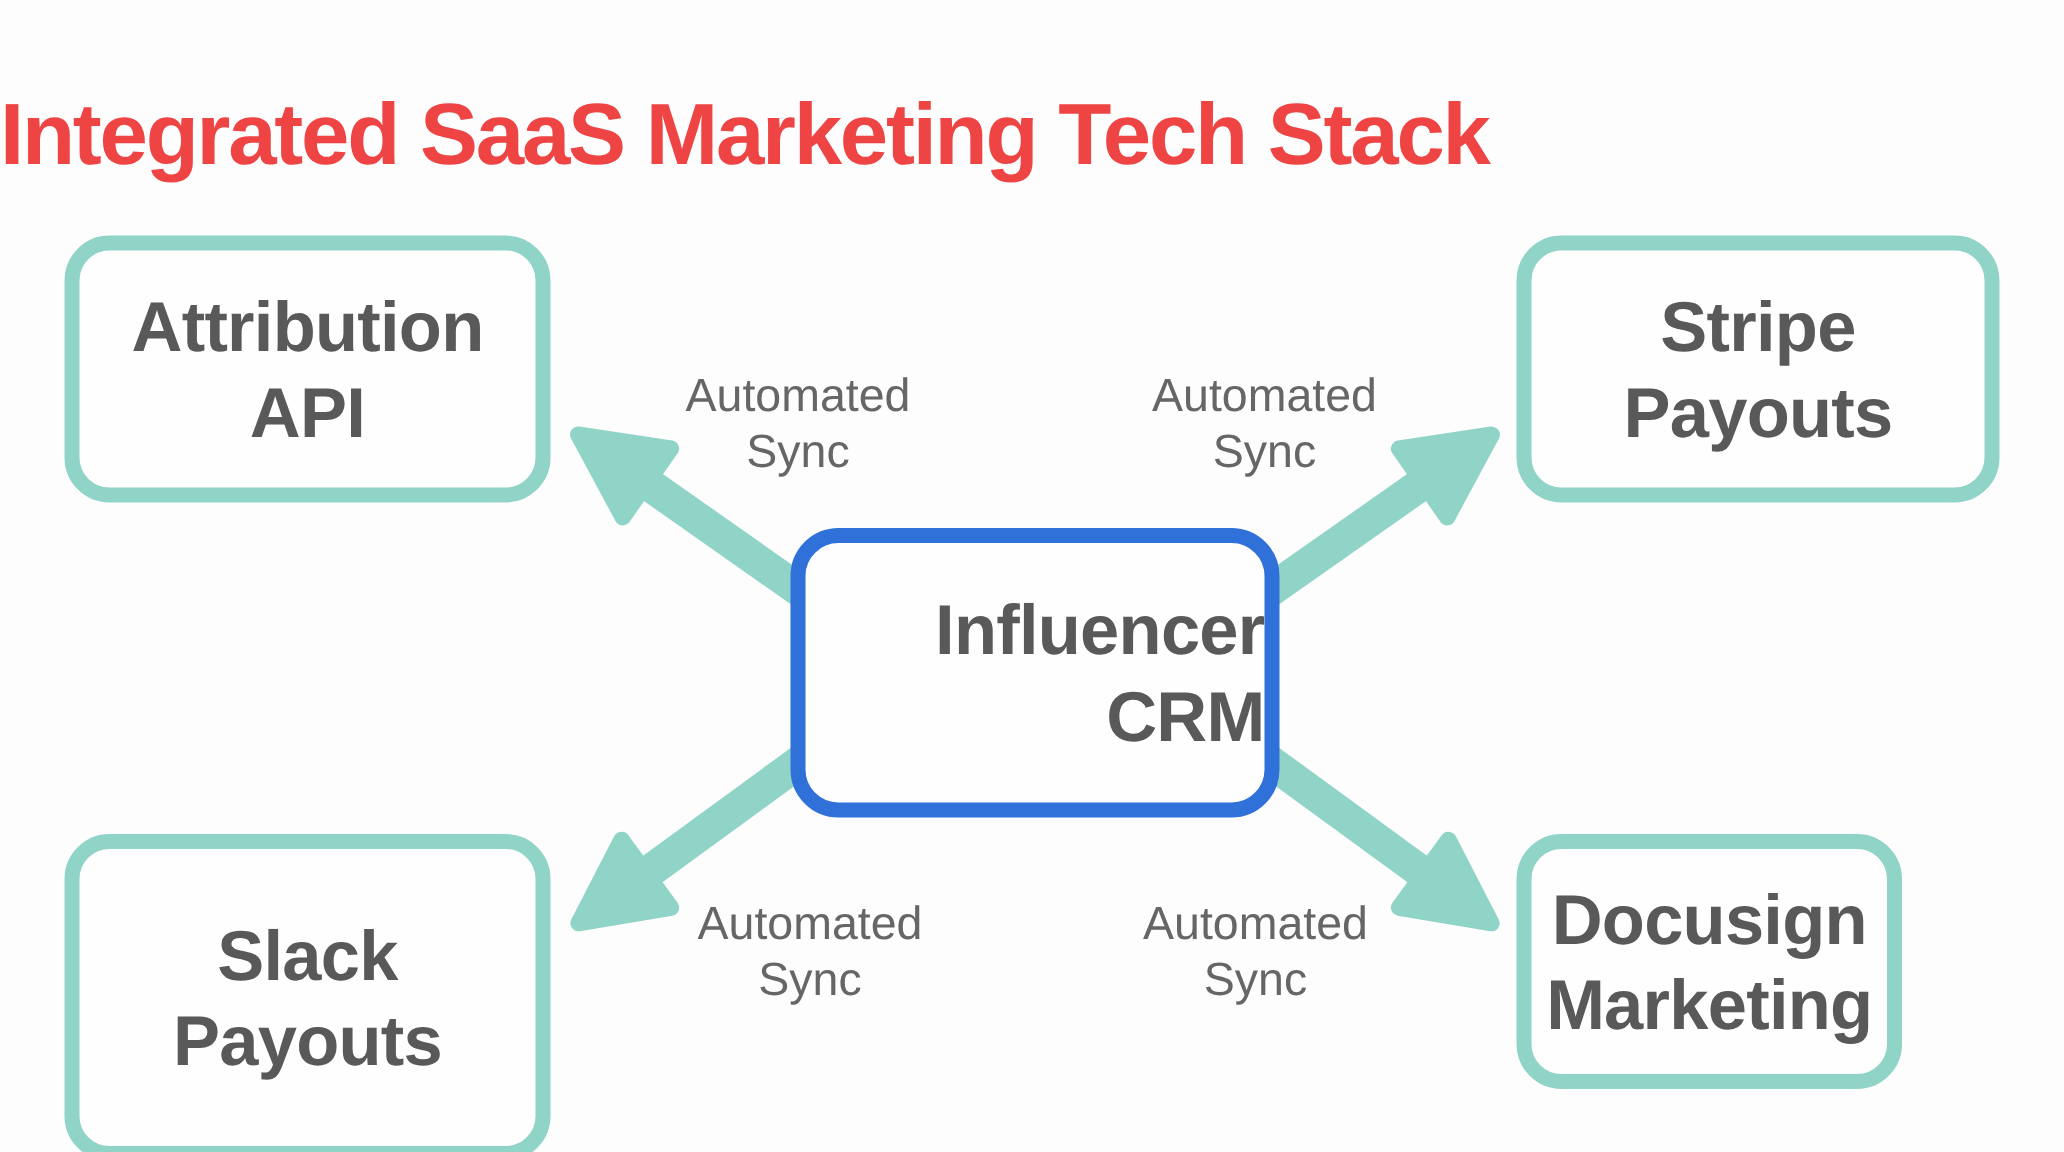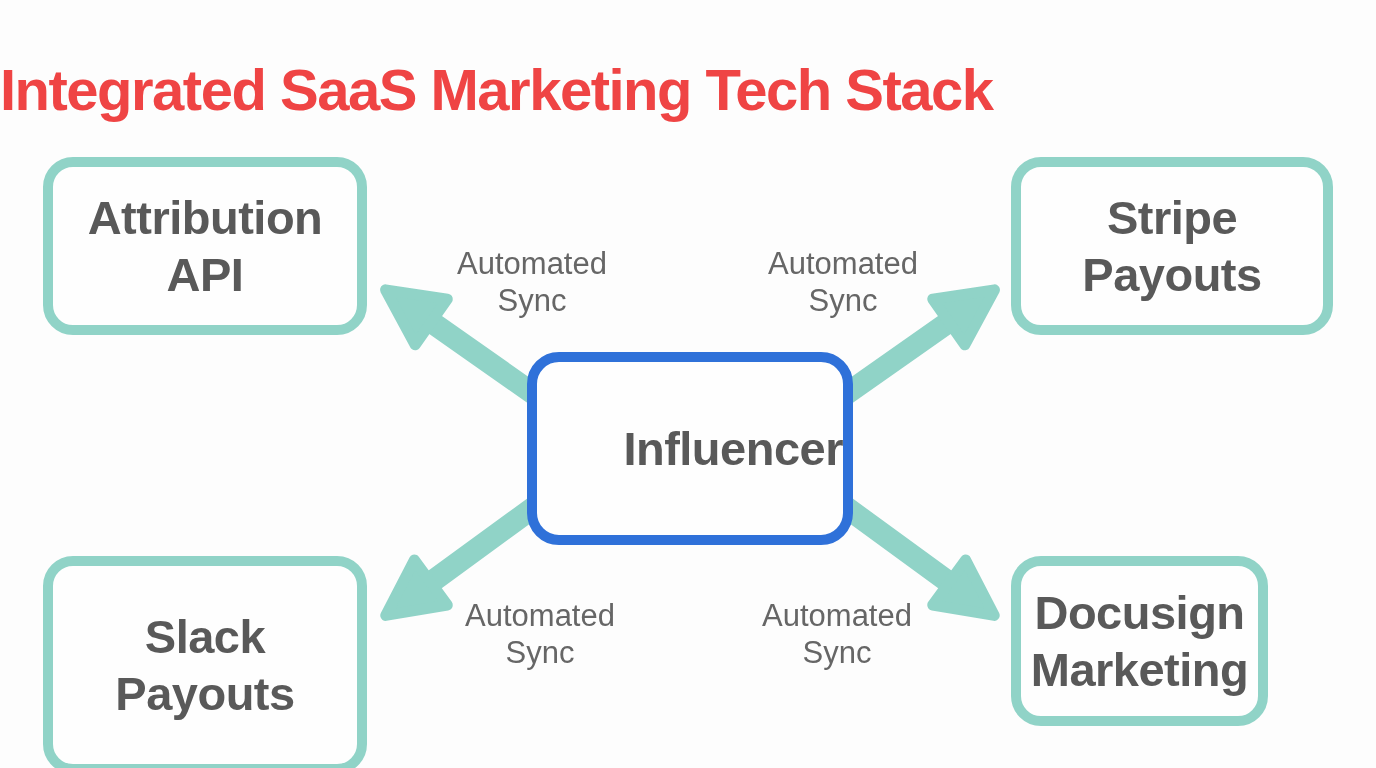--- a/index.html
+++ b/index.html
@@ -101,20 +101,21 @@
     <div>API</div>
   </div>
 
   <div class="node node-top-right">
     <div>Stripe</div>
     <div>Payouts</div>
   </div>
 
   <div class="node node-center node-center-pos">
     <div>Influencer</div>
+    <div>CRM</div>
   </div>
 
   <div class="node node-bottom-left">
     <div>Slack</div>
     <div>Payouts</div>
   </div>
 
   <div class="node node-bottom-right">
     <div>Docusign</div>
     <div>Marketing</div>

